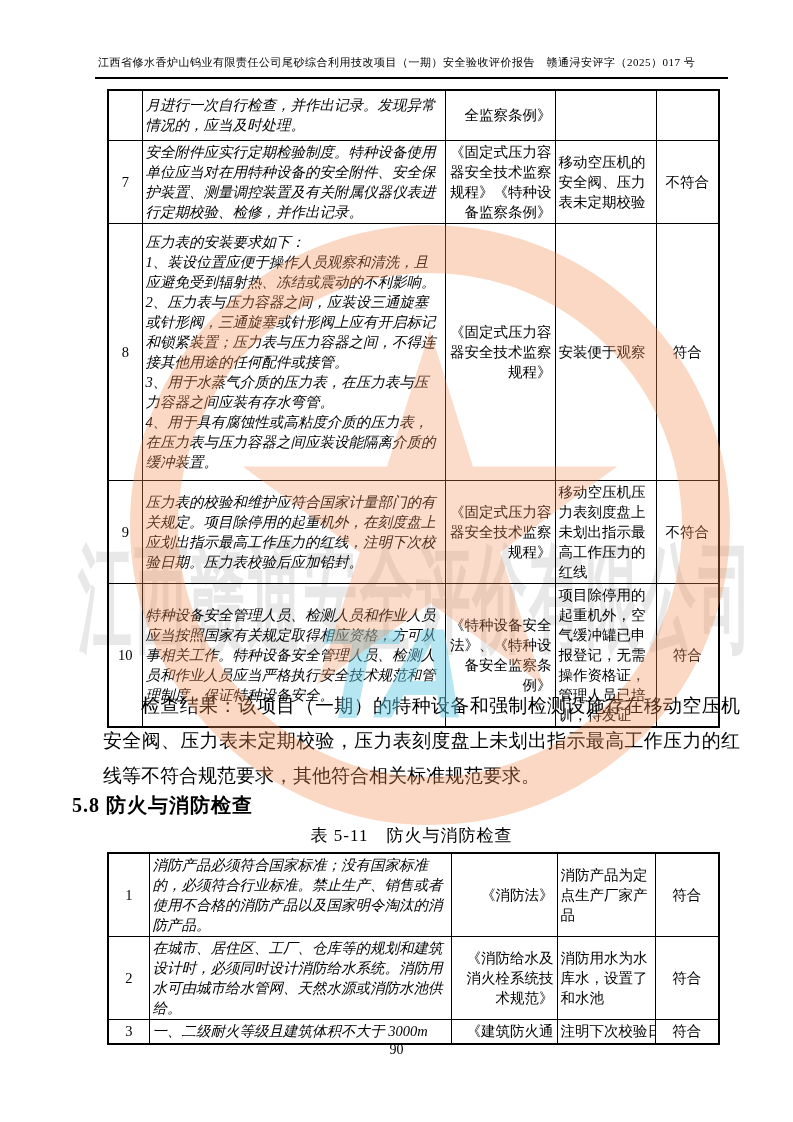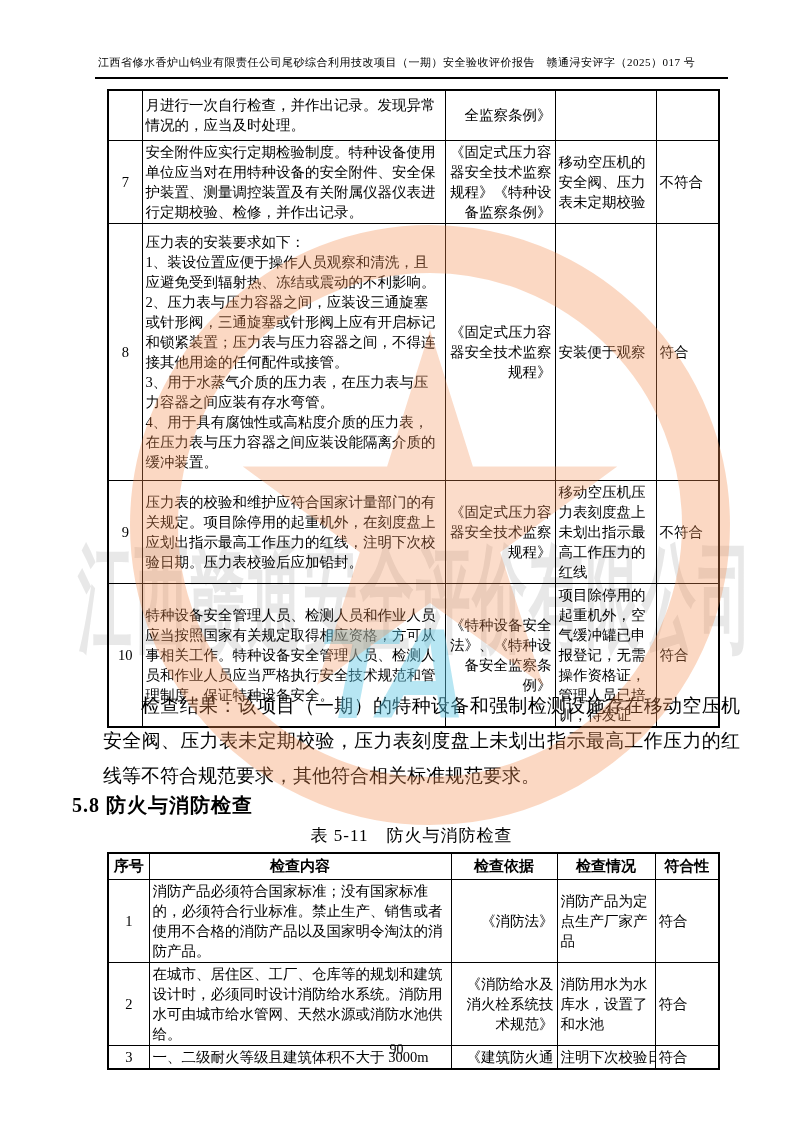--- a/index.html
+++ b/index.html
@@ -24,24 +24,24 @@
   table.check{
     border-collapse:collapse;table-layout:fixed;width:611px;
     font-size:14.5px;line-height:20px;background:transparent;
   }
   table.check td,table.check th{
     border:1px solid #000;padding:1px 3px;vertical-align:middle;
     overflow:hidden;
   }
   table.check{border:2px solid #000;}
   td.c-seq{text-align:center;}
-  td.c-content{text-align:left;white-space:pre-line;}
+  td.c-content{text-align:left;white-space:pre-line;font-style:italic;}
   td.c-basis{text-align:right;}
   td.c-situation{text-align:left;}
-  td.c-conf{text-align:left;margin-left:21px;}
+  td.c-conf{text-align:center;margin-left:21px;}
   #table1{position:absolute;top:89px;left:107px;}
   #table2{position:absolute;top:852px;left:107px;}
   #table2 th{font-weight:bold;text-align:center;font-size:15px;}
 
   
   .result-para{
     position:absolute;top:688px;left:103px;width:637px;
     font-size:19px;line-height:35px;text-align:justify;text-indent:2em;
   }
   .section-heading{
@@ -156,27 +156,20 @@
 
     <table class="check" id="table2">
       <colgroup>
         <col style="width:41px">
           <col style="width:302px">
           <col style="width:106px">
         <col style="width:98px">
           <col style="width:64px">
       </colgroup>
       <tbody>
-          <tr style="height:26px">
-        <th>序号</th>
-        <th>检查内容</th>
-        <th>检查依据</th>
-        <th>检查情况</th>
-        <th>符合性</th>
-      </tr>
       <tr style="height:70px">
         <td class="c-seq">1</td>
         <td class="c-content">消防产品必须符合国家标准；没有国家标准的，必须符合行业标准。禁止生产、销售或者使用不合格的消防产品以及国家明令淘汰的消防产品。</td>
         <td class="c-basis">《消防法》</td>
         <td class="c-situation">消防产品为定点生产厂家产品</td>
         <td class="c-conf">符合</td>
       </tr>
       <tr style="height:70px">
         <td class="c-seq">2</td>
         <td class="c-content">在城市、居住区、工厂、仓库等的规划和建筑设计时，必须同时设计消防给水系统。消防用水可由城市给水管网、天然水源或消防水池供给。</td>

